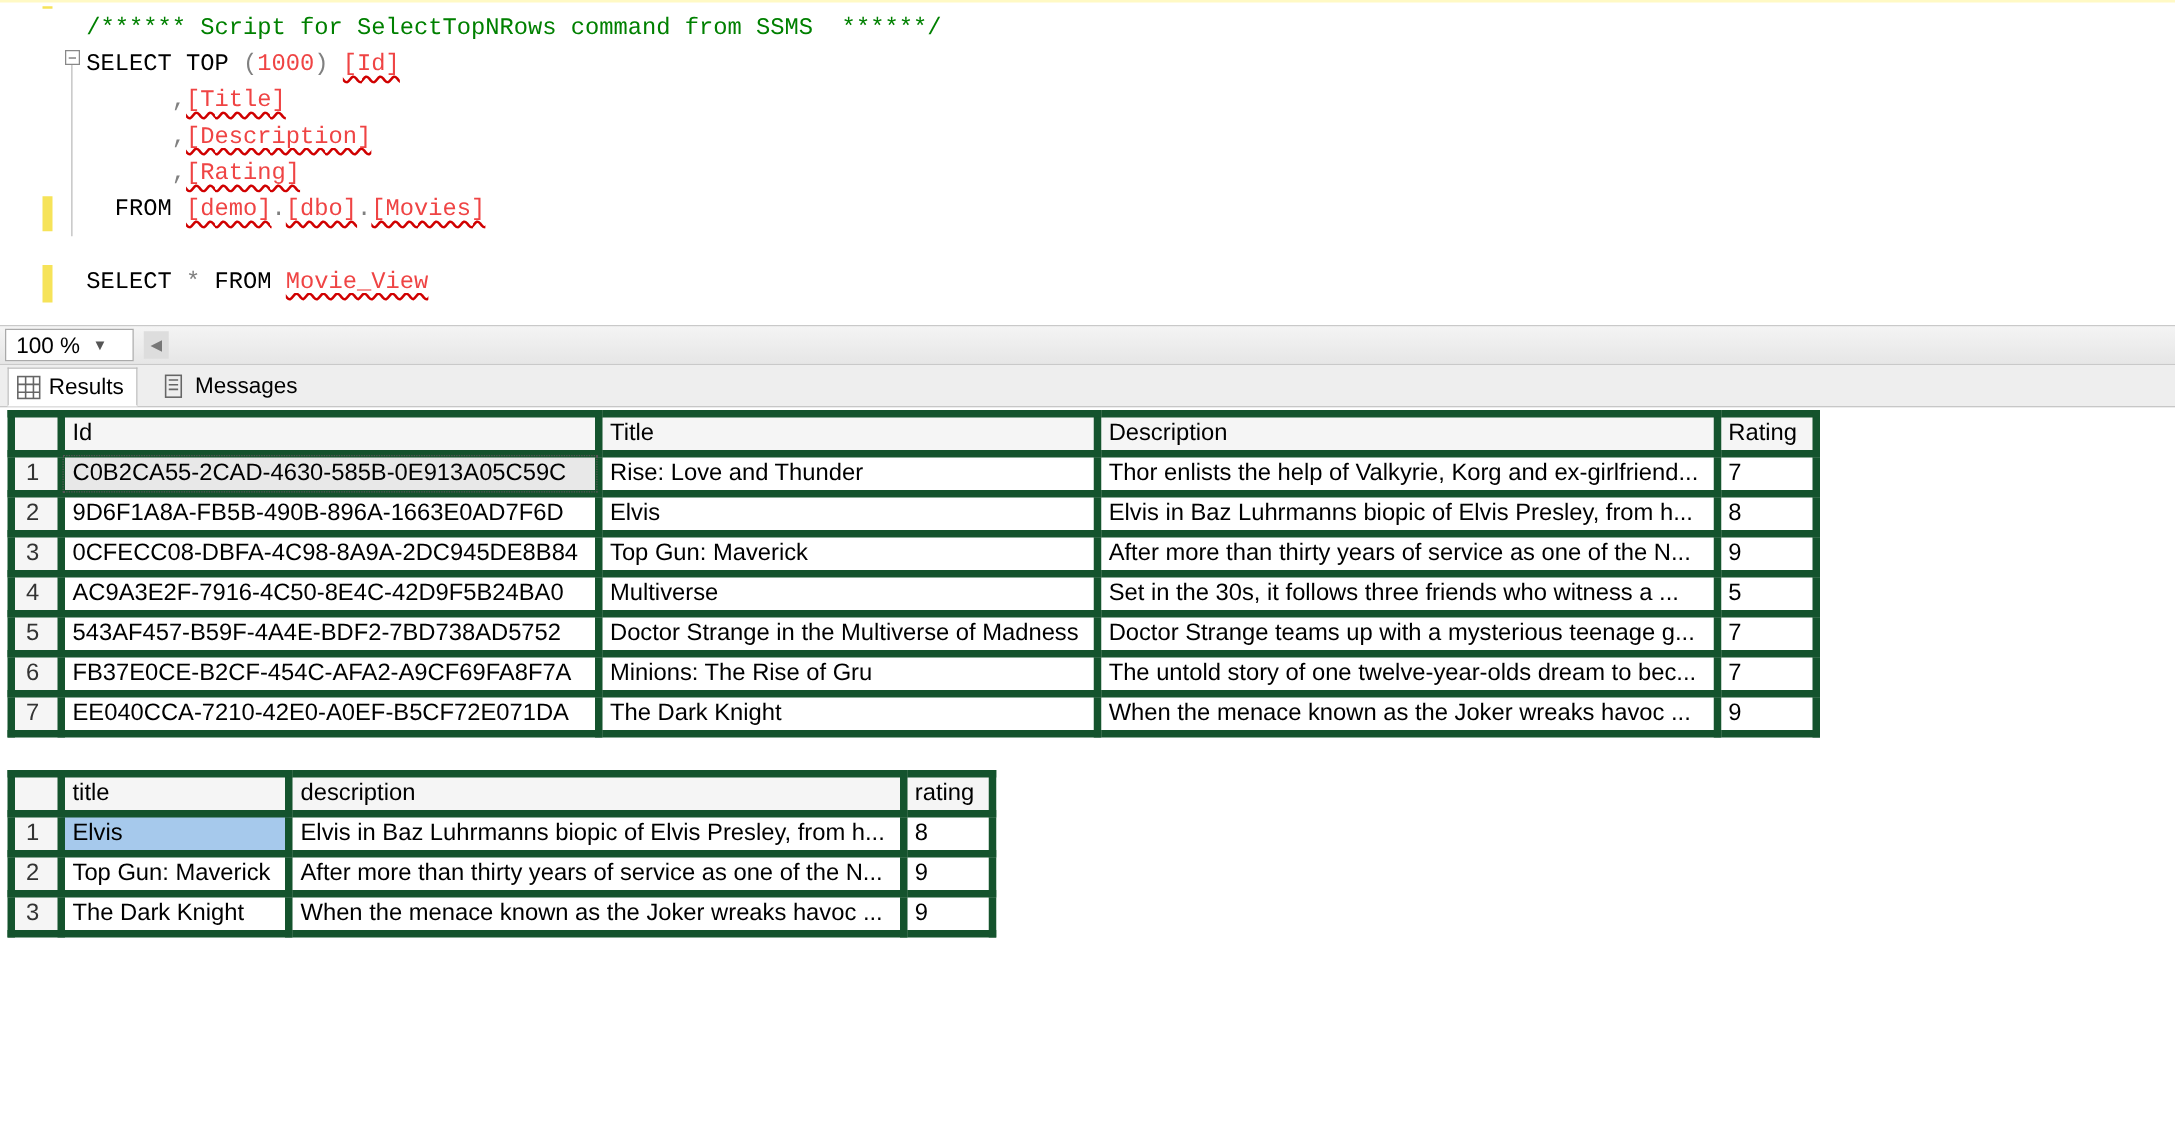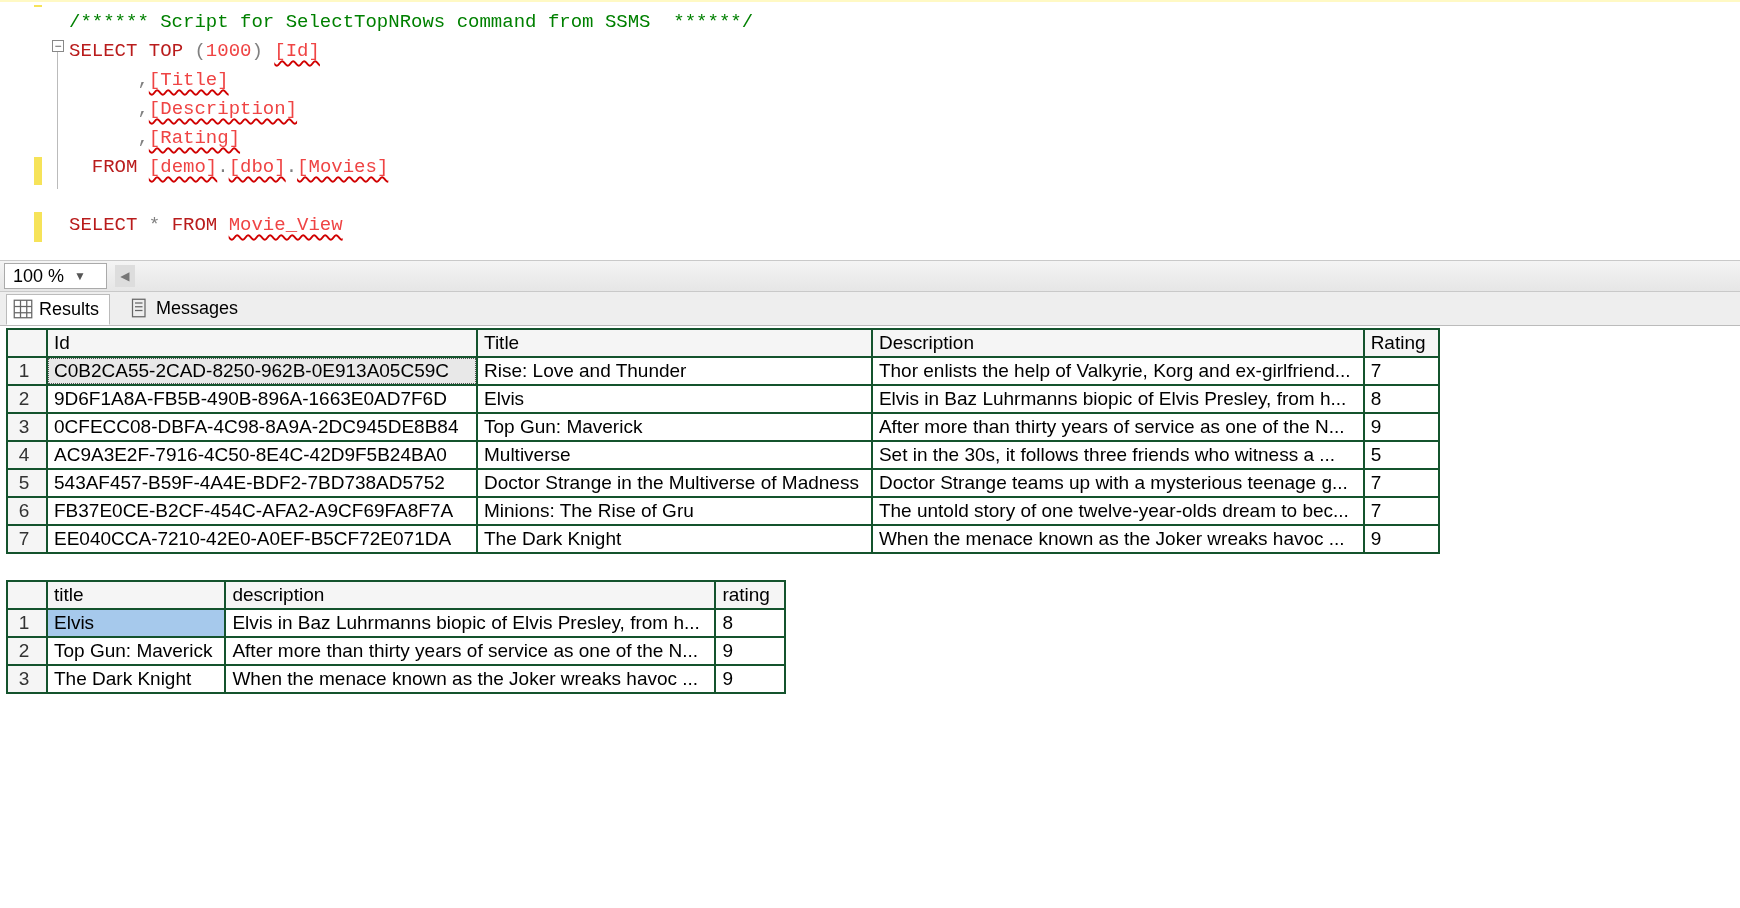--- a/index.html
+++ b/index.html
@@ -28,21 +28,21 @@
   }
   .marker-0 { top: 3px; height: 2px; }
   .marker-1 { top: 155px; height: 28px; }
   .marker-2 { top: 210px; height: 30px; }
 
   .code {
     margin-left: 69px;
     white-space: pre;
     line-height: 29px;
   }
-  .kw  { color: #b91c1c; text-align: right; }
+  .kw  { color: #000000; text-align: right; }
   .op  { color: #808080; }
   .cmt { color: #008000; }
   .txt { color: #ef4444; }
   .squig {
     text-decoration: underline wavy #d00000;
     text-decoration-thickness: 1.5px;
     text-underline-offset: 4px;
   }
   .fold {
     position: absolute;
@@ -116,21 +116,21 @@
     height: 34px;
     background: #eee;
     border-bottom: 1px solid #bbb;
     font-family: 'Segoe UI', Arial, sans-serif;
     font-size: 18px;
     padding-left: 6px;
     gap: 14px;
   }
   .tab {
     display: flex;
-    align-items: flex-start;
+    align-items: center;
     gap: 6px;
     padding: 4px 10px 4px 6px;
     cursor: pointer;
   }
   .tab.active {
     background: #fff;
     border: 1px solid #bbb;
     border-bottom: 1px solid #fff;
     position: relative;
     top: 1px;
@@ -147,21 +147,21 @@
     padding-top: 2px;
   }
   .grid {
     margin-left: 6px;
     margin-bottom: 26px;
   }
   table {
     border-collapse: collapse;
   }
   th, td {
-    border: 2px solid #14532d;
+    border: 6px solid #14532d;
     padding: 2px 12px 2px 6px;
     text-align: left;
     white-space: nowrap;
     height: 26px;
     font-weight: normal;
   }
   th {
     background: #f5f5f5;
   }
   .rowhdr {
@@ -247,21 +247,21 @@
           <th class="corner"></th>
           <th class="col-id">Id</th>
           <th class="col-title">Title</th>
           <th class="col-desc">Description</th>
           <th class="col-rate">Rating</th>
         </tr>
       </thead>
       <tbody id="g1body">
           <tr>
             <td class="rowhdr">1</td>
-            <td class="sel-cell">C0B2CA55-2CAD-8250-962B-0E913A05C59C</td>
+            <td class="sel-cell">C0B2CA55-2CAD-4630-585B-0E913A05C59C</td>
             <td>Rise: Love and Thunder</td>
             <td>Thor enlists the help of Valkyrie, Korg and ex-girlfriend...</td>
             <td>7</td>
           </tr>
           <tr>
             <td class="rowhdr">2</td>
             <td>9D6F1A8A-FB5B-490B-896A-1663E0AD7F6D</td>
             <td>Elvis</td>
             <td>Elvis in Baz Luhrmanns biopic of Elvis Presley, from h...</td>
             <td>8</td>

